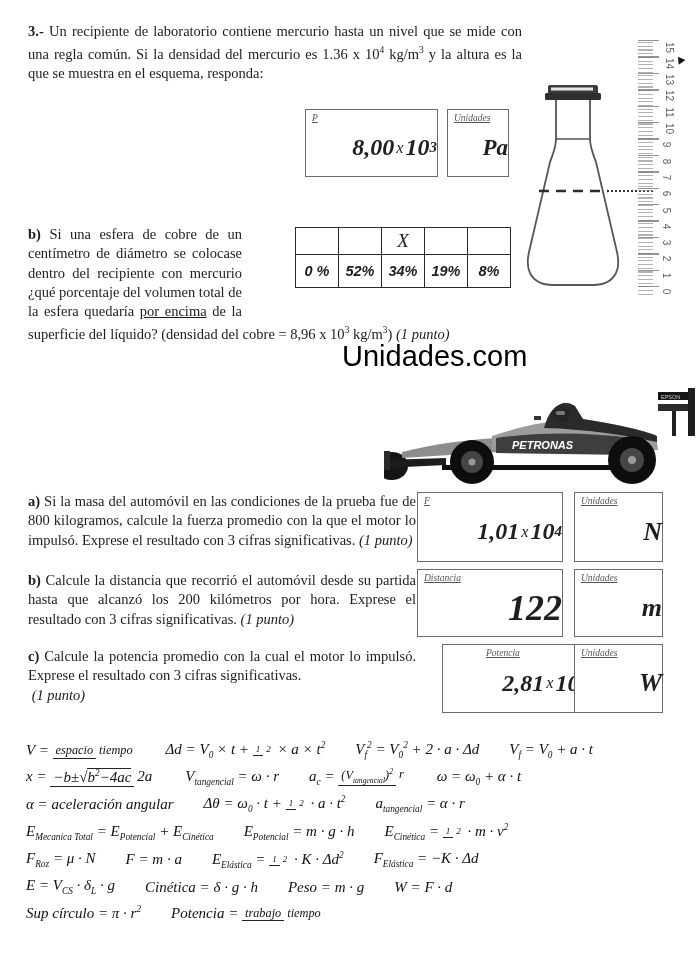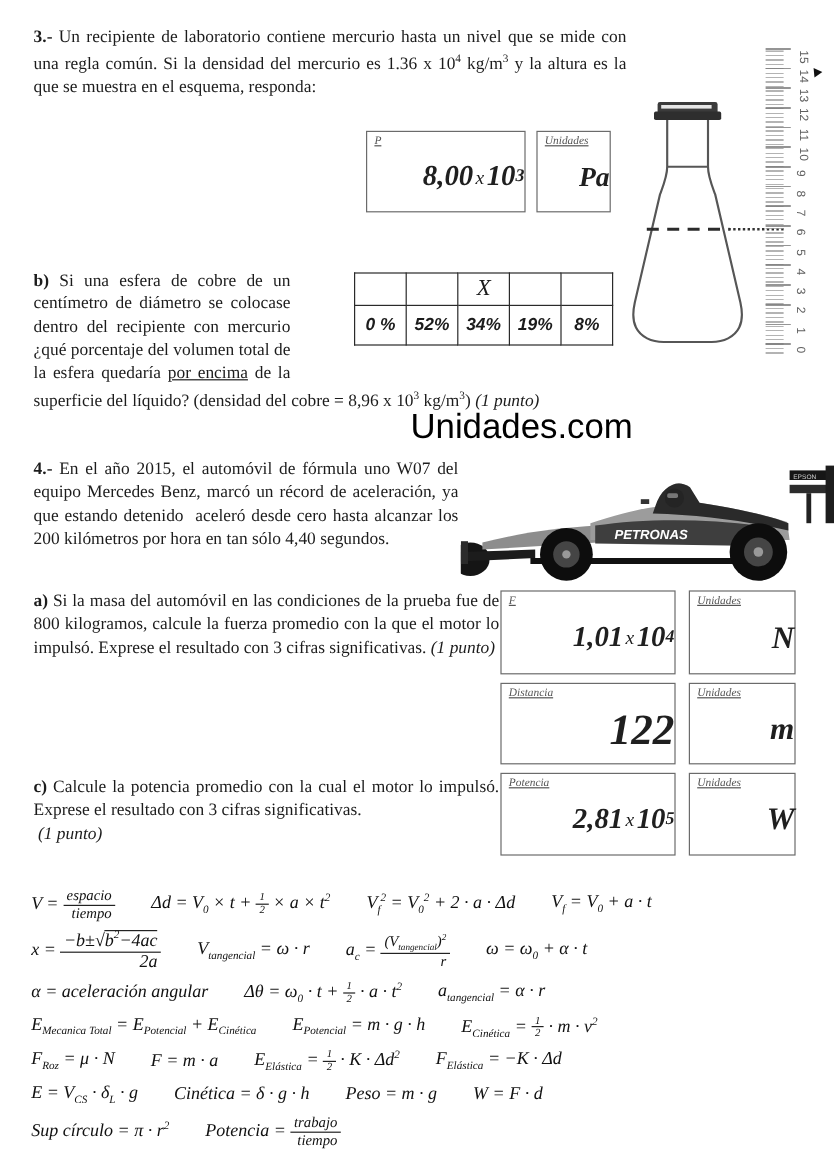--- a/index.html
+++ b/index.html
@@ -33,21 +33,21 @@
   .ruler-cursor{position:absolute;left:38px;top:16px;width:0;height:0;border-left:4px solid transparent;
         border-right:4px solid transparent;border-bottom:7px solid #111;transform:rotate(-35deg);}
   .dotted-ext{position:absolute;border-top:2px dotted #333;}
   
   .spacer-right{float:right;width:214px;height:96px;}
   
   .formulas{position:absolute;font-style:italic;font-size:15px;color:#111;}
   .f-row{display:flex;align-items:center;gap:30px;margin-bottom:7px;line-height:1.15;white-space:nowrap;}
   .formula sub{font-size:0.62em;}
   .formula sup{font-size:0.62em;}
-  .fr{display:inline-flex;flex-direction:column;text-align:right;vertical-align:middle;font-size:0.82em;line-height:1.1;}
+  .fr{display:inline-flex;flex-direction:row;text-align:right;vertical-align:middle;font-size:0.82em;line-height:1.1;}
   .fr .t{border-bottom:1.2px solid #222;padding:0 3px;display:block;}
   .fr .b{padding:0 3px;display:block;}
   .fr.sm{font-size:0.6em;}
   .fr.lg{font-size:1em;}
   .ov{border-top:1.2px solid #222;}
 </style>
 </head>
 <body>
 
 <div class="page">
@@ -116,21 +116,20 @@
         <span class="rnum" style="bottom: 192.6px;">12</span>
         <span class="rnum" style="bottom: 208.9px;">13</span>
         <span class="rnum" style="bottom: 225.2px;">14</span>
         <span class="rnum" style="bottom: 241.5px;">15</span>
       </div>
     <div class="ruler-cursor"></div>
   </div>
 
   <div class="watermark" style="left:342px;top:340px;">Unidades.com</div>
 
-  <div class="txt" style="left:28px;top:382px;width:354px;"><b>4.-</b> En el año 2015, el automóvil de fórmula uno W07 del equipo Mercedes Benz, marcó un récord de aceleración, ya que estando detenido&nbsp; aceleró desde cero hasta alcanzar los 200 kilómetros por hora en tan sólo 4,40 segundos.</div>
 
   <svg style="position:absolute;left:384px;top:378px;" width="316" height="108" viewBox="0 0 316 108">
     <ellipse cx="8" cy="88" rx="16" ry="14" fill="#151515"></ellipse>
     <path d="M0,82 L62,80 L62,87 L0,90 Z" fill="#1c1c1c"></path>
     <rect x="0" y="73" width="6" height="19" fill="#2b2b2b"></rect>
     <path d="M18,74 C50,66 80,62 114,60 L114,74 L18,80 Z" fill="#8d8d8d"></path>
     <path d="M108,58 C132,50 150,46 164,44 L172,30 C178,23 186,23 190,30 L198,41 C226,45 254,51 272,57 L274,72 L108,72 Z" fill="#9c9c9c"></path>
     <path d="M162,44 C168,26 181,21 191,28 L199,41 C231,46 259,52 273,58 L273,64 C241,57 201,51 160,50 Z" fill="#2a2a2a"></path>
     <circle cx="178" cy="37" r="8" fill="#242424"></circle>
     <rect x="172" y="33" width="9" height="4" rx="1.5" fill="#777"></rect>
@@ -154,31 +153,32 @@
   <div class="txt" style="left:28px;top:492px;width:388px;"><b>a)</b> Si la masa del automóvil en las condiciones de la prueba fue de 800 kilogramos, calcule la fuerza promedio con la que el motor lo impulsó. Exprese el resultado con 3 cifras significativas. <i>(1 punto)</i></div>
   <div class="abox" style="left:417px;top:492px;width:146px;height:70px;">
     <span class="lbl">F</span>
     <span class="val">1,01 <span class="xs">x</span> 10<sup>4</sup></span>
   </div>
   <div class="abox" style="left:574px;top:492px;width:89px;height:70px;">
     <span class="lbl">Unidades</span>
     <span class="val" style="font-size:26px;">N</span>
   </div>
 
+  <div class="txt" style="left:28px;top:571px;width:388px;"><b>b)</b> Calcule la distancia que recorrió el automóvil desde su partida hasta que alcanzó los 200 kilómetros por hora. Exprese el resultado con 3 cifras significativas. <i>(1 punto)</i></div>
   <div class="abox" style="left:417px;top:569px;width:146px;height:68px;">
     <span class="lbl">Distancia</span>
     <span class="val" style="font-size:36px;">122</span>
   </div>
   <div class="abox" style="left:574px;top:569px;width:89px;height:68px;">
     <span class="lbl">Unidades</span>
     <span class="val" style="font-size:26px;">m</span>
   </div>
 
   <div class="txt" style="left:28px;top:647px;width:388px;"><b>c)</b> Calcule la potencia promedio con la cual el motor lo impulsó. Exprese el resultado con 3 cifras significativas.<br>&nbsp;<i>(1 punto)</i></div>
-  <div class="abox" style="left:417px;top:644px;width:146px;height:69px;">
+  <div class="abox" style="left:442px;top:644px;width:146px;height:69px;padding-left:37px;">
     <span class="lbl">Potencia</span>
     <span class="val">2,81 <span class="xs">x</span> 10<sup>5</sup></span>
   </div>
   <div class="abox" style="left:574px;top:644px;width:89px;height:69px;">
     <span class="lbl">Unidades</span>
     <span class="val" style="font-size:26px;">W</span>
   </div>
 
   <div class="formulas" style="left:26px;top:740px;width:660px;">
       <div class="f-row">

